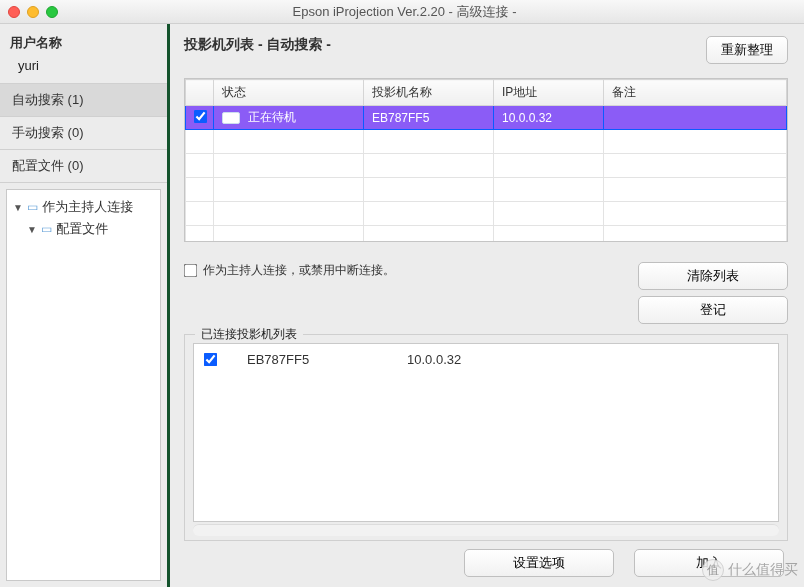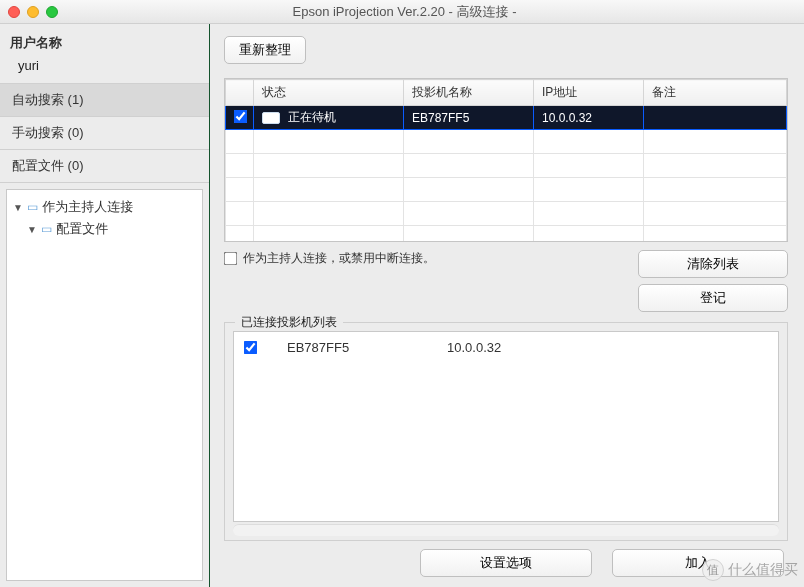--- a/index.html
+++ b/index.html
@@ -28,22 +28,22 @@
     .dot.green { background: #28c840; border:1px solid #1fa632;}
     .titletext {
       position: absolute; left:5px; right:0; text-align:center;
       color:#555; font-size:13px;
     }
     .app {
       display: flex;
       height: calc(100% - 24px);
     }
     .sidebar {
-      width: 210px;
-      border-right: 1px solid #14532d;
+      width: 170px;
+      border-right: 3px solid #14532d;
       display:flex; flex-direction:column;
       background:#ececec;
       padding-top:10px;
     }
     .sb-head { font-weight:bold; padding:0 10px 6px 10px; }
     .sb-user { padding:0 10px 10px 18px; color:#222; }
     .sb-list { border-top:1px solid #d0d0d0; }
     .sb-row {
       padding:7px 12px;
       border-bottom:1px solid #d0d0d0;
@@ -96,27 +96,27 @@
       font-size:12px;
       color:#333;
     }
     th.ck { width:28px;}
     td {
       border:1px solid #e3e3e3;
       height:24px;
       padding:0 8px;
       font-size:12px;
     }
-    tr.sel td { background:#0f172a; color:#fff; border-color:#0a5cff;}
+    tr.sel td { background:#8b5cf6; color:#fff; border-color:#0a5cff;}
     .status-cell { display:flex; align-items:center; gap:8px;}
     .proj-icon { width:18px; height:12px; background:#fff; border:1px solid #88a; border-radius:2px; display:inline-block;}
     tr.sel .proj-icon { border-color:#cde;}
     .ck-cell { text-align:center;}
     input[type=checkbox]{ accent-color:#0a5cff; transform:scale(1.05);}
-    .opts-row { display:flex; align-items:flex-start; gap:10px; margin-top:8px;}
+    .opts-row { display:flex; align-items:flex-start; gap:10px; margin-top:20px;}
     .opts-left { flex:1; display:flex; align-items:center; gap:6px; font-size:12px;}
     .opts-right { display:flex; flex-direction:column; gap:6px; width:150px;}
     .opts-right .btn { width:100%; text-align:center;}
     .group {
       margin-top:10px;
       border:1px solid #cfcfcf;
       border-radius:0;
       padding:8px 8px 4px 8px;
       position:relative;
       flex:1;
@@ -126,21 +126,21 @@
     }
     .group-title { position:absolute; top:-9px; left:10px; background:#ececec; padding:0 6px; font-size:12px; color:#222;}
     .conn-list {
       flex:1; background:#fff; border:1px solid #c9c9c9;
       padding:8px 10px; overflow-y:auto; overflow-x:scroll;
       min-height:80px;
     }
     .conn-row { display:flex; gap:30px; align-items:center; font-size:13px;}
     .conn-row .name { width:130px;}
     .bottom { display:flex; justify-content:flex-end; gap:20px; padding:8px 4px 0 0;}
-    .bottom .btn { width:172px; text-align:center;}
+    .bottom .btn { width:150px; text-align:center;}
     .watermark {
       position:absolute; right:6px; bottom:6px;
       color:#999; font-size:14px; display:flex; align-items:center; gap:4px;
       opacity:.85;
     }
     .wm-circle{width:22px;height:22px;border-radius:50%;background:#f0f0f0;border:1px solid #ccc;display:flex;align-items:center;justify-content:center;font-size:12px;color:#888;}
     .scrollbar-horiz { height:12px; background:#f2f2f2; border-top:1px solid #ddd; margin-top:2px; border-radius:6px;}
   </style>
 </head>
 <body>
@@ -172,20 +172,21 @@
       <div class="tree-item nested">
         <span class="tri">▼</span>
         <span class="folder">▭</span>
         <span>配置文件</span>
       </div>
     </div>
   </div>
 
   <div class="main">
     <div class="main-top">
+      <div class="main-title">投影机列表 - 自动搜索 -</div>
       <button class="btn">重新整理</button>
     </div>
 
     <div class="table-wrap">
       <table>
         <colgroup>
             <col style="width:28px">
             <col style="width:150px">
             <col style="width:130px">
             <col style="width:110px">

